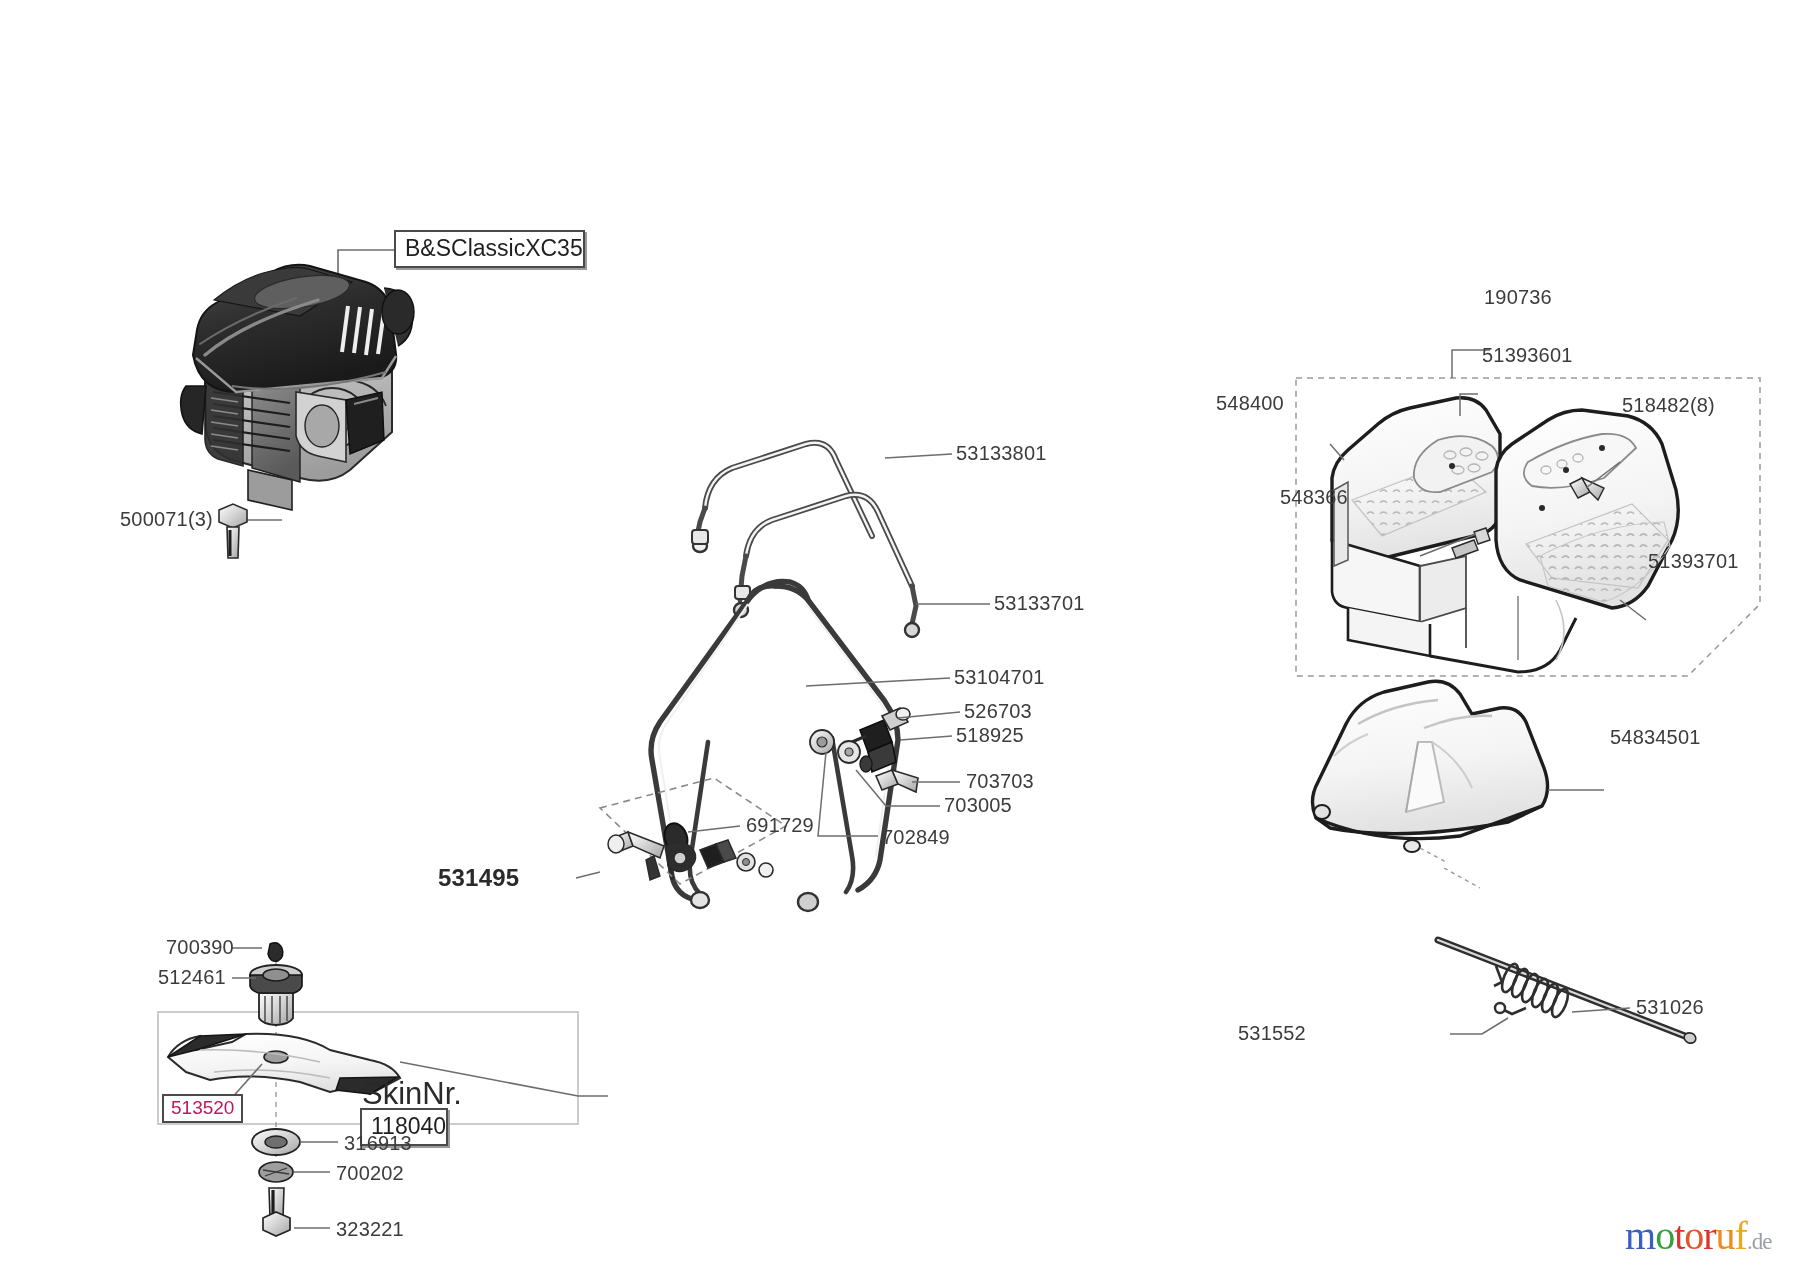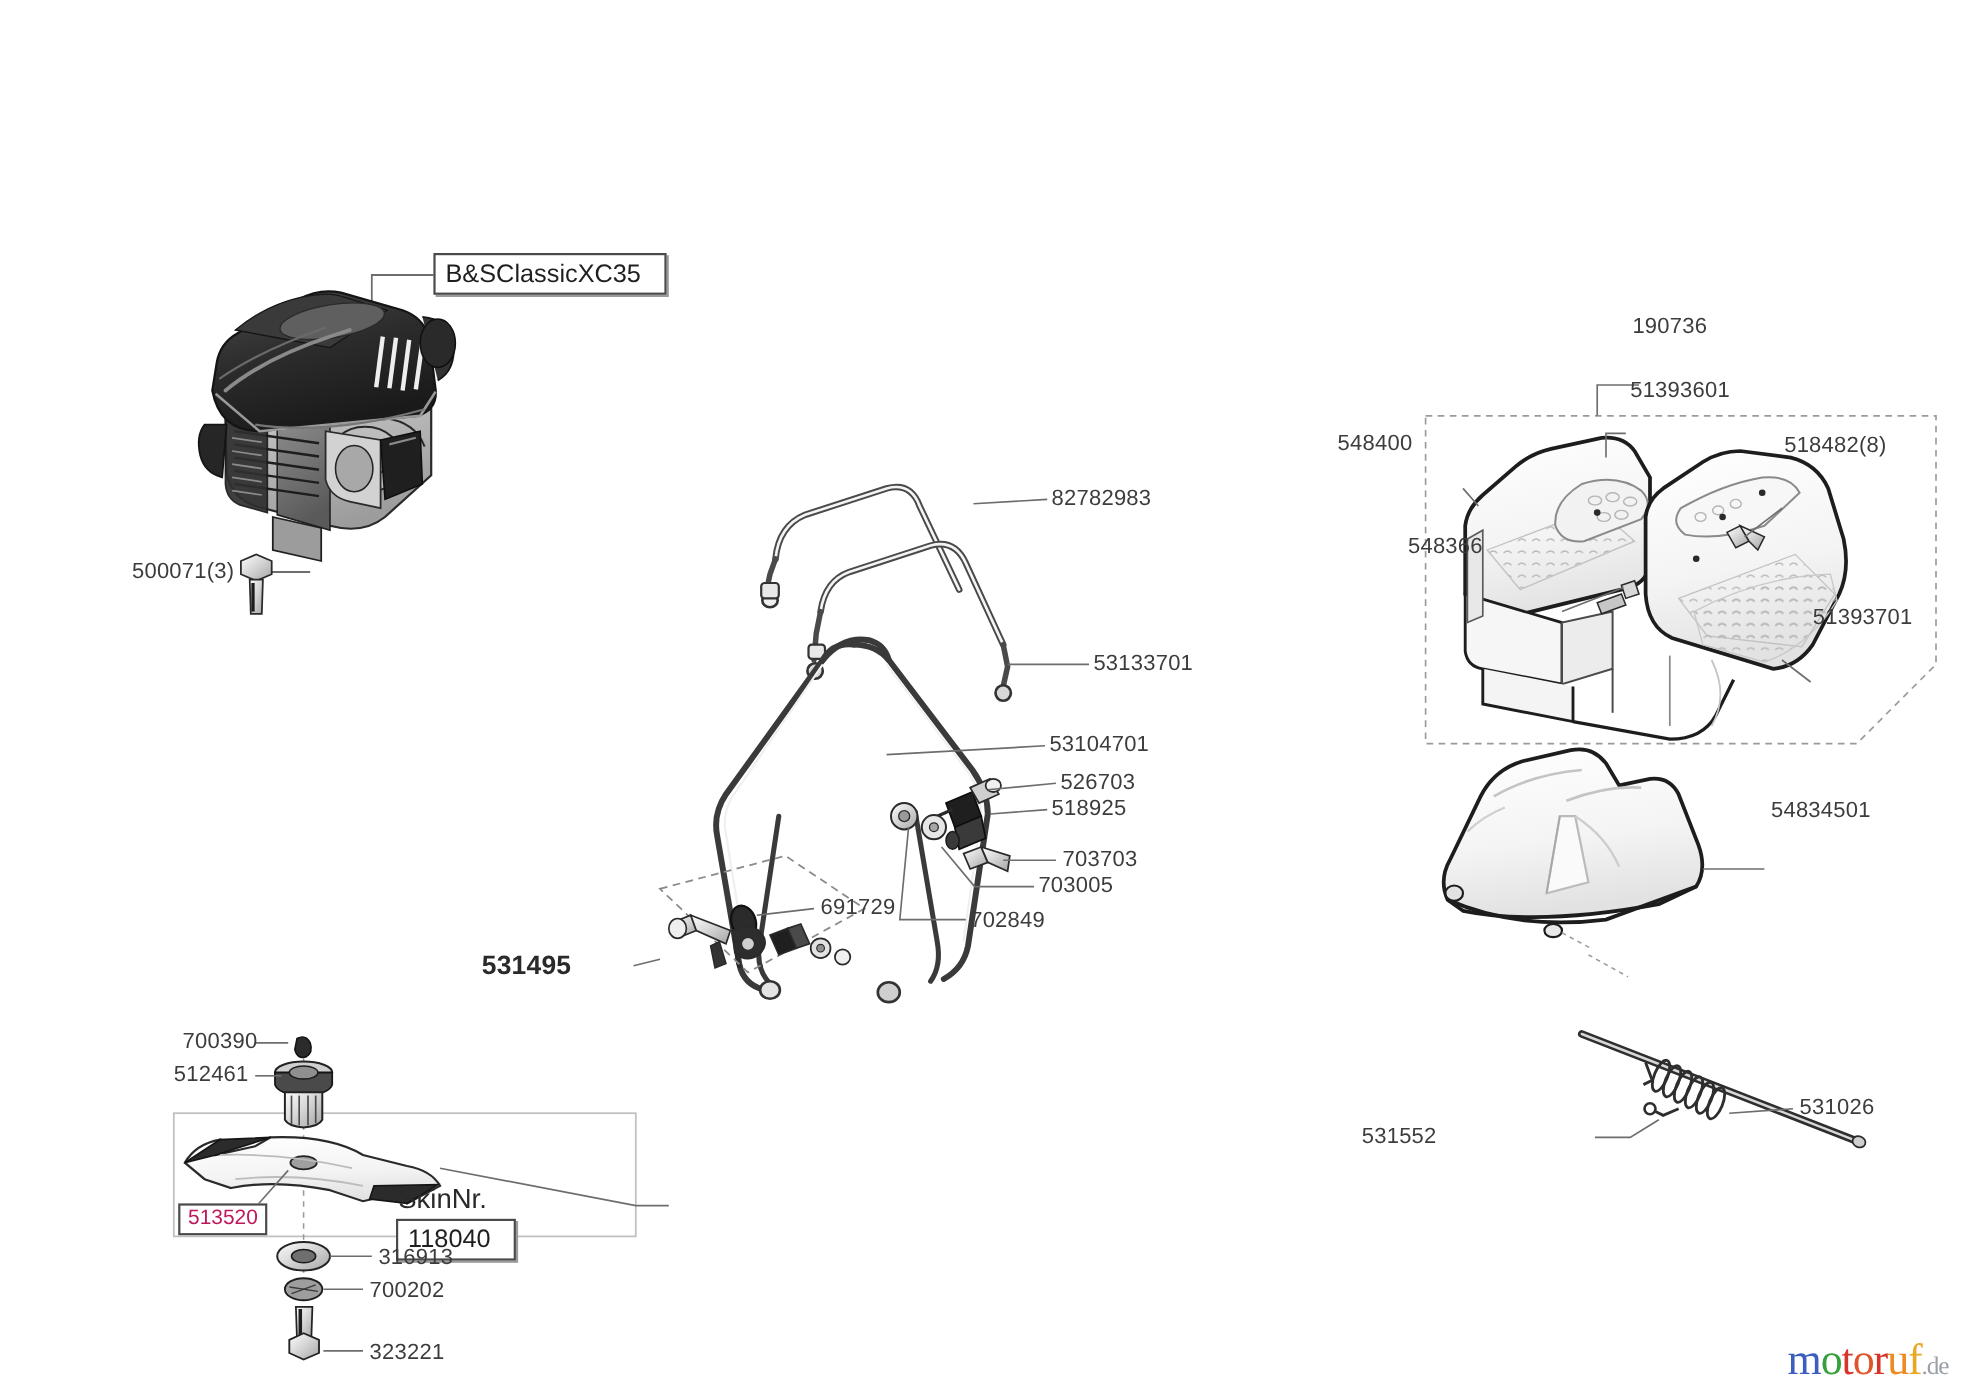--- a/index.html
+++ b/index.html
@@ -26,41 +26,41 @@
     font-size: 20px;
     color: #3c3c3c;
     white-space: nowrap;
     letter-spacing: 0.2px;
   }
   .lbl-lg { font-size: 24px; }
   .boxed {
     position: absolute;
     border: 2px solid #4a4a4a;
     background: #ffffff;
-    padding: 3px 21px 4px 9px;
+    padding: 3px 0 4px 9px;
     font-family: "Liberation Sans", sans-serif;
     font-size: 23px;
     color: #1f1f1f;
     white-space: nowrap;
     box-shadow: 2px 2px 0 #9a9a9a;
   }
   .boxed-sm {
     position: absolute;
     border: 2px solid #4a4a4a;
     background: #ffffff;
     padding: 1px 7px 2px 7px;
     font-family: "Liberation Sans", sans-serif;
     font-size: 19px;
     color: #be185d;
     white-space: nowrap;
   }
   .skin-cap {
     position: absolute;
     font-family: "Liberation Sans", sans-serif;
-    font-size: 25px;
+    font-size: 31px;
     color: #2a2a2a;
     white-space: nowrap;
   }
   #logo {
     position: absolute;
     left: 1625px; top: 1216px;
     font-family: "Liberation Serif", serif;
     font-size: 40px;
     letter-spacing: -1px;
     white-space: nowrap;
@@ -430,21 +430,21 @@
 
       <path d="M1508 1018 L1482 1034 L1450 1034" stroke="#6d6d6d" stroke-width="1.5" fill="none"></path>
       <path d="M1572 1012 L1630 1008" stroke="#6d6d6d" stroke-width="1.5" fill="none"></path>
     </g>
 
   </svg>
 
   <div class="boxed" style="left:394px; top:230px;">B&amp;SClassicXC35</div>
   <div class="lbl" style="left:120px; top:508px;">500071(3)</div>
 
-  <div class="lbl" style="left:956px; top:442px;">82782983</div>
+  <div class="lbl" style="left:956px; top:442px;">53133801</div>
   <div class="lbl" style="left:994px; top:592px;">53133701</div>
   <div class="lbl" style="left:954px; top:666px;">53104701</div>
   <div class="lbl" style="left:964px; top:700px;">526703</div>
   <div class="lbl" style="left:956px; top:724px;">518925</div>
   <div class="lbl" style="left:966px; top:770px;">703703</div>
   <div class="lbl" style="left:746px; top:814px;">691729</div>
   <div class="lbl" style="left:944px; top:794px;">703005</div>
   <div class="lbl" style="left:882px; top:826px;">702849</div>
   <div class="lbl lbl-lg" style="left:438px; top:864px; font-weight:bold; color:#2a2a2a;">531495</div>
 

